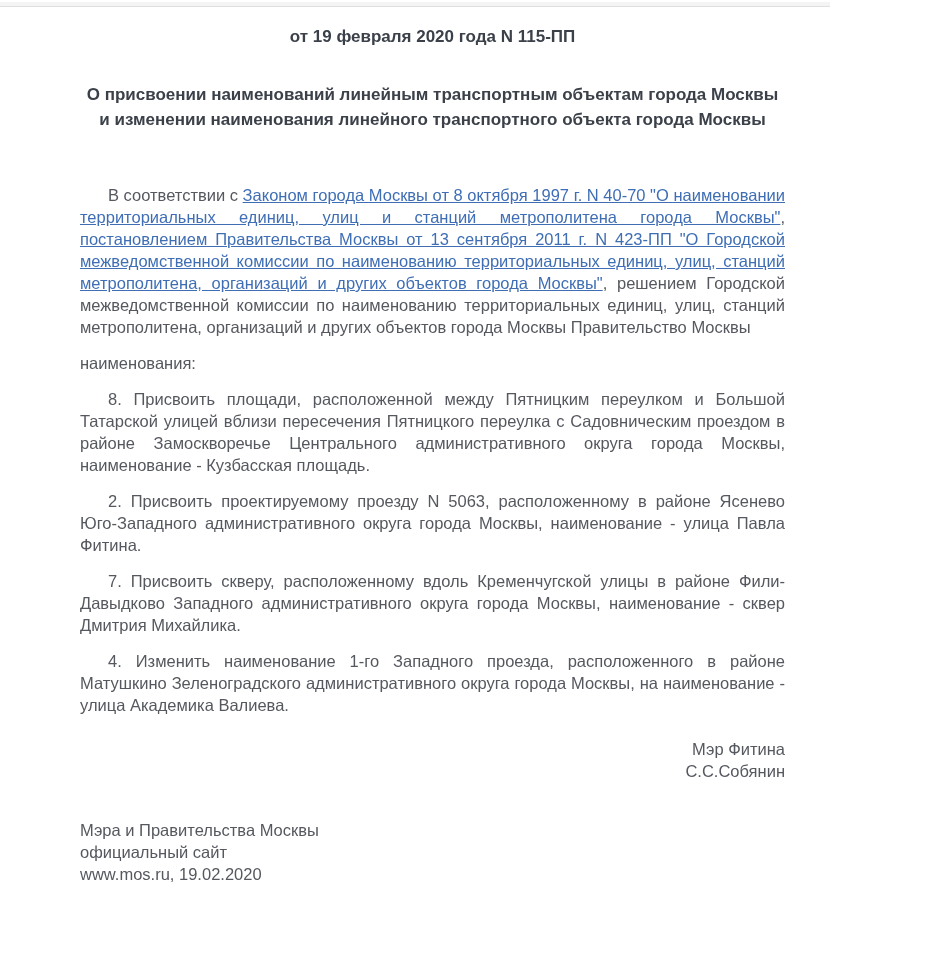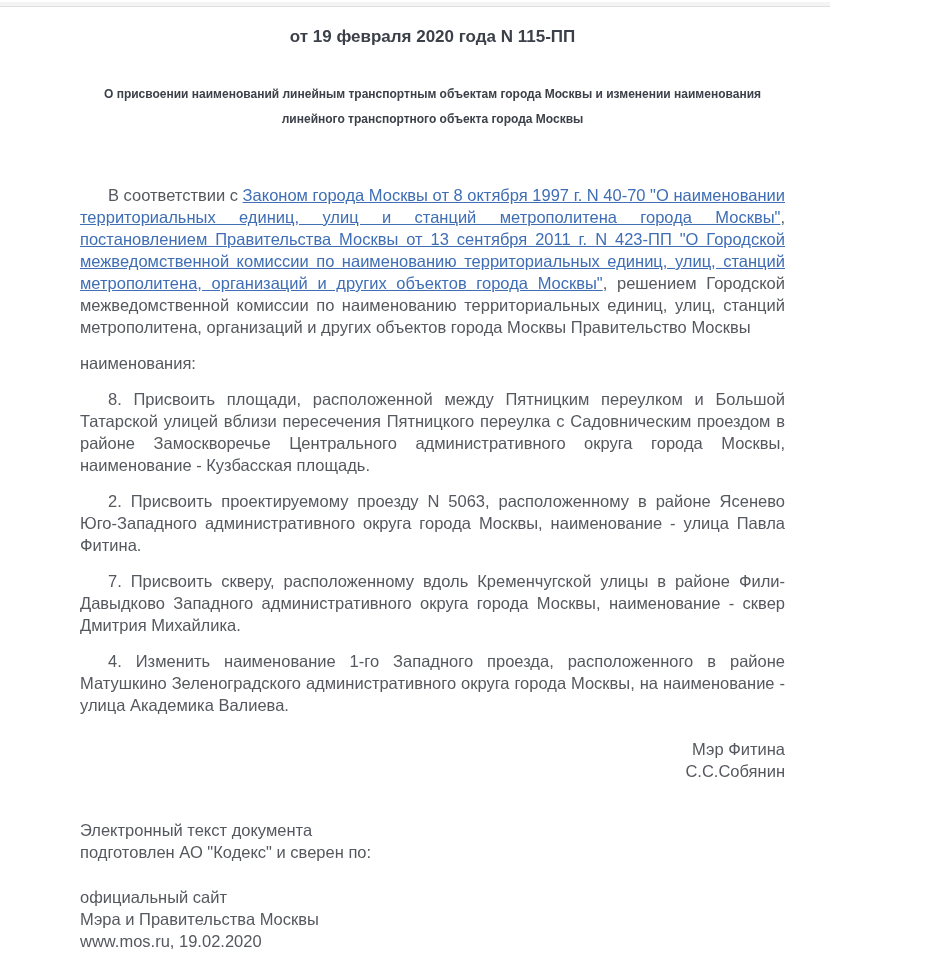--- a/index.html
+++ b/index.html
@@ -33,21 +33,21 @@
     font-weight: bold;
     font-size: 17px;
     line-height: 22px;
     color: #3b4049;
   }
   .doc-title {
     margin: 34px auto 0 auto;
     max-width: 820px;
     text-align: center;
     font-weight: bold;
-    font-size: 12px;
+    font-size: 17px;
     line-height: 25px;
     color: #3b4049;
   }
   .para {
     margin: 14px 0;
     text-align: justify;
   }
   .para.first {
     margin-top: 52px;
   }
@@ -96,24 +96,20 @@
     <p class="para indent">4. Изменить наименование 1-го Западного проезда, расположенного в районе Матушкино Зеленоградского административного округа города Москвы, на наименование - улица Академика Валиева.</p>
 
 
     <div class="signature">
       <div>Мэр Фитина</div>
       <div>С.С.Собянин</div>
     </div>
 
     <div class="footer">
       <div class="footer-group">
-        <div>Электронный текст документа</div>
-        <div>подготовлен АО "Кодекс" и сверен по:</div>
-      </div>
-      <div class="footer-group">
+        <div>Мэра и Правительства Москвы</div>
         <div>официальный сайт</div>
-        <div>Мэра и Правительства Москвы</div>
         <div>www.mos.ru, 19.02.2020</div>
       </div>
     </div>
 
   </div>
 </div>
 
 </body></html>

